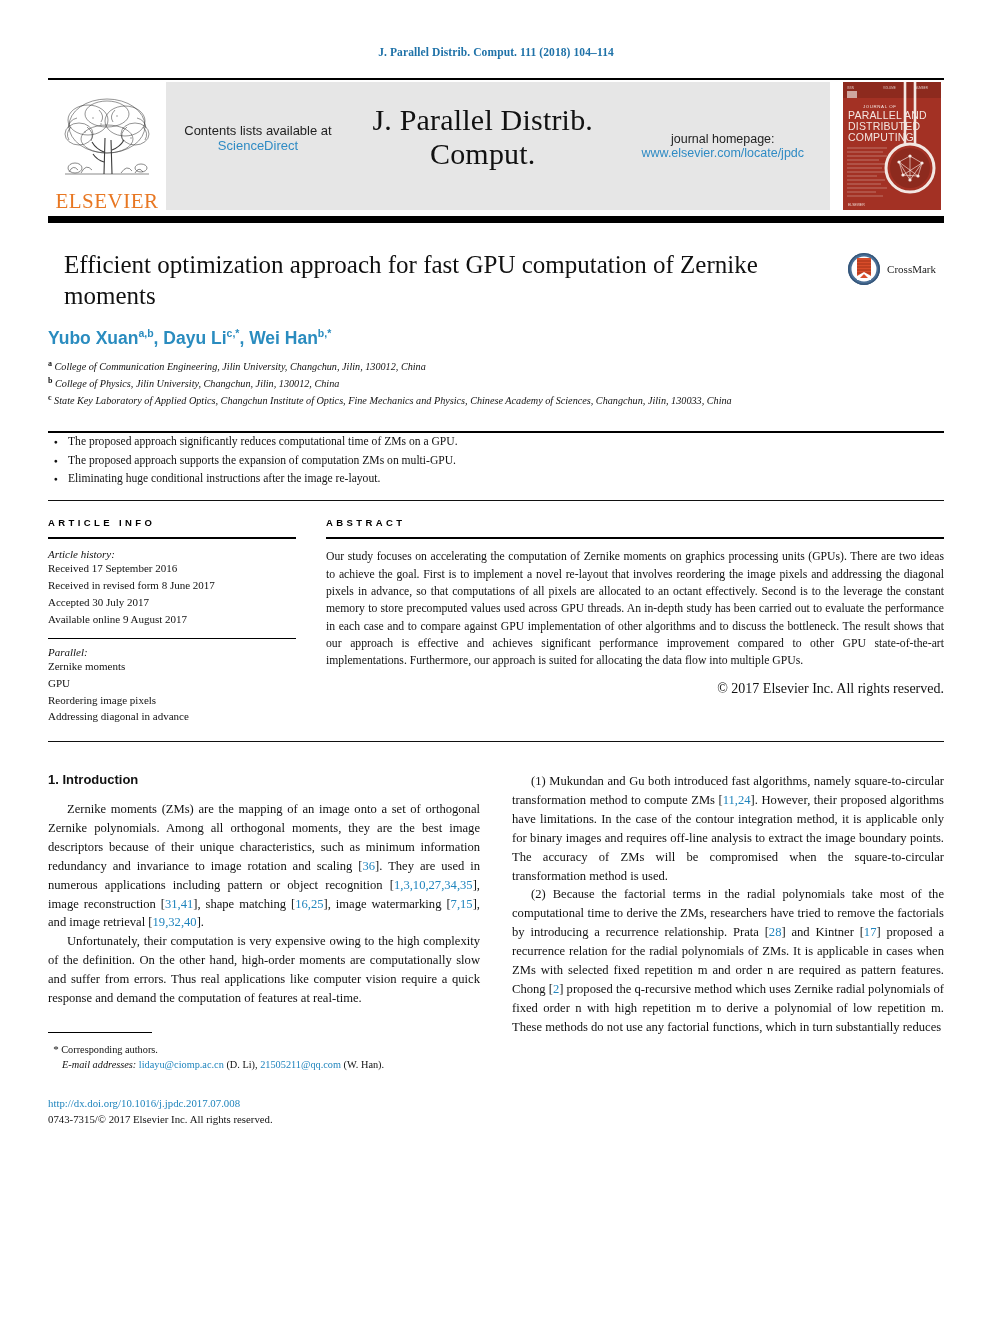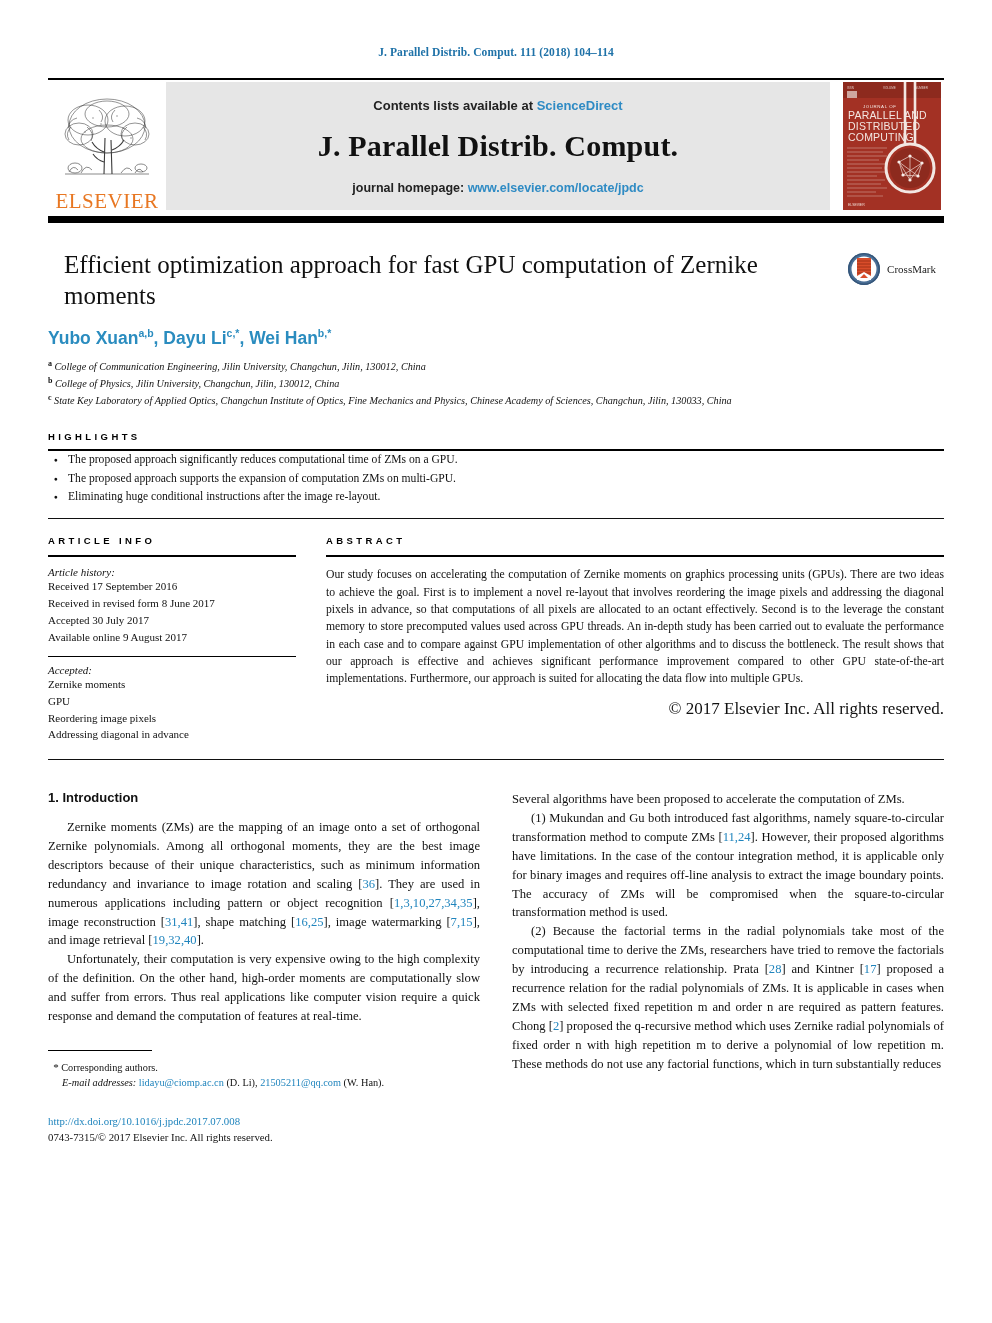--- a/index.html
+++ b/index.html
@@ -65,26 +65,25 @@
     font-size: 21px;
     letter-spacing: 0.5px;
     color: #E87722;
     line-height: 1;
     margin-top: 1px;
   }
   .masthead-center {
     flex: 1 1 auto;
     background: #e6e6e6;
     display: flex;
-    flex-direction: column;
+    flex-direction: row;
     justify-content: center;
     align-items: center;
     text-align: center;
     margin: 2px 0 2px 0;
-    font-weight: bold;
   }
   .contents-line {
     font-family: "Liberation Sans", sans-serif;
     font-size: 13px;
     color: #222;
     margin-bottom: 16px;
   }
   .contents-line .link { color: #2f8bc4; }
   .journal-title {
     font-family: "Liberation Serif", serif;
@@ -228,21 +227,21 @@
   .abstract-text {
     font-family: "Liberation Serif", serif;
     font-size: 11.7px;
     line-height: 1.48;
     color: #111;
     text-align: justify;
     margin-top: 9px;
   }
   .copyright {
     font-family: "Liberation Serif", serif;
-    font-size: 17px;
+    font-size: 14px;
     text-align: right;
     margin-top: 11px;
     color: #111;
   }
 
   .abs-bottom-rule { border-top: 1px solid #111; margin-top: 16px; }
 
   
   .body-cols {
     margin-top: 30px;
@@ -436,21 +435,20 @@
           </g>
           <polygon points="11,25 18,21 25,25 25,29 11,29" fill="#ffffff"></polygon>
           <polygon points="14,27 18,23 22,27" fill="#d94d2a"></polygon>
           <circle cx="18" cy="18" r="15.2" fill="none" stroke="#35567a" stroke-width="1.6"></circle>
         </svg>
         <span class="crossmark-label">CrossMark</span>
       </div>
     </div>
 
     <div class="highlights">
-      <div class="sec-head">HIGHLIGHTS</div>
       <div class="rule-under"></div>
       <ul>
         <li>The proposed approach significantly reduces computational time of ZMs on a GPU.</li>
         <li>The proposed approach supports the expansion of computation ZMs on multi-GPU.</li>
         <li>Eliminating huge conditional instructions after the image re-layout.</li>
       </ul>
       <div class="rule-bottom"></div>
     </div>
 
     <div class="info-abstract">
@@ -459,21 +457,21 @@
         <div class="sec-head">ARTICLE INFO</div>
         <div class="rule-under"></div>
         <div class="history-block">
           <div class="it-label">Article history:</div>
           <div class="info-line">Received 17 September 2016</div>
           <div class="info-line">Received in revised form 8 June 2017</div>
           <div class="info-line">Accepted 30 July 2017</div>
           <div class="info-line">Available online 9 August 2017</div>
         </div>
         <div class="kw-sep"></div>
-        <div class="it-label">Accepted:</div>
+        <div class="it-label">Parallel:</div>
         <div class="info-line">Zernike moments</div>
         <div class="info-line">GPU</div>
         <div class="info-line">Reordering image pixels</div>
         <div class="info-line">Addressing diagonal in advance</div>
       </div>
 
       <div class="col-abs">
         <div class="sec-head">ABSTRACT</div>
         <div class="rule-under"></div>
         <p class="abstract-text">Our study focuses on accelerating the computation of Zernike moments on graphics processing units (GPUs). There are two ideas to achieve the goal. First is to implement a novel re-layout that involves reordering the image pixels and addressing the diagonal pixels in advance, so that computations of all pixels are allocated to an octant effectively. Second is to the leverage the constant memory to store precomputed values used across GPU threads. An in-depth study has been carried out to evaluate the performance in each case and to compare against GPU implementation of other algorithms and to discuss the bottleneck. The result shows that our approach is effective and achieves significant performance improvement compared to other GPU state-of-the-art implementations. Furthermore, our approach is suited for allocating the data flow into multiple GPUs.</p>
@@ -504,20 +502,19 @@
             <span>(W. Han).</span>
           </div>
           <div class="doi-block">
             <div class="doi-link">http://dx.doi.org/10.1016/j.jpdc.2017.07.008</div>
             <div class="issn-line">0743-7315/© 2017 Elsevier Inc. All rights reserved.</div>
           </div>
         </div>
       </div>
 
       <div class="bcol">
-        <p class="para noindent"><span>Several algorithms have been proposed to accelerate the computation of ZMs.</span></p>
         <p class="para"><span>(1) Mukundan and Gu both introduced fast algorithms, namely square-to-circular transformation method to compute ZMs [</span><span class="ref">11,24</span><span>]. However, their proposed algorithms have limitations. In the case of the contour integration method, it is applicable only for binary images and requires off-line analysis to extract the image boundary points. The accuracy of ZMs will be compromised when the square-to-circular transformation method is used.</span></p>
         <p class="para"><span>(2) Because the factorial terms in the radial polynomials take most of the computational time to derive the ZMs, researchers have tried to remove the factorials by introducing a recurrence relationship. Prata [</span><span class="ref">28</span><span>] and Kintner [</span><span class="ref">17</span><span>] proposed a recurrence relation for the radial polynomials of ZMs. It is applicable in cases when ZMs with selected fixed repetition m and order n are required as pattern features. Chong [</span><span class="ref">2</span><span>] proposed the q-recursive method which uses Zernike radial polynomials of fixed order n with high repetition m to derive a polynomial of low repetition m. These methods do not use any factorial functions, which in turn substantially reduces</span></p>
       </div>
     </div>
 
   </div>
 </div>
 
 </body></html>

